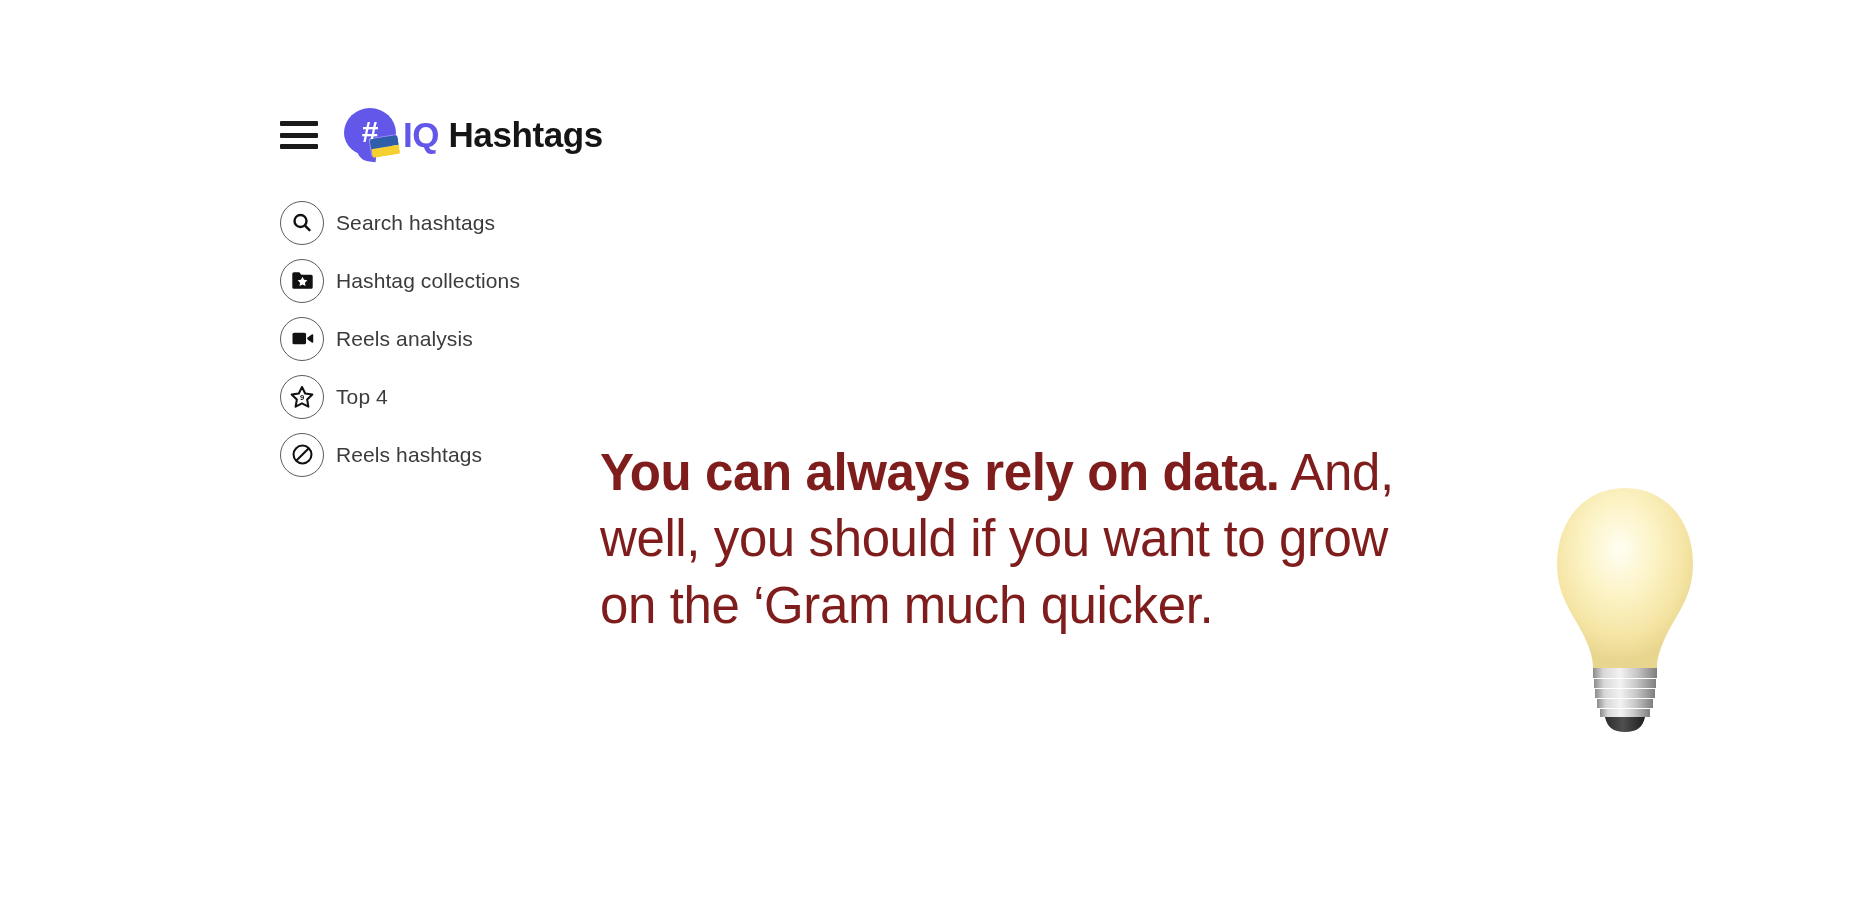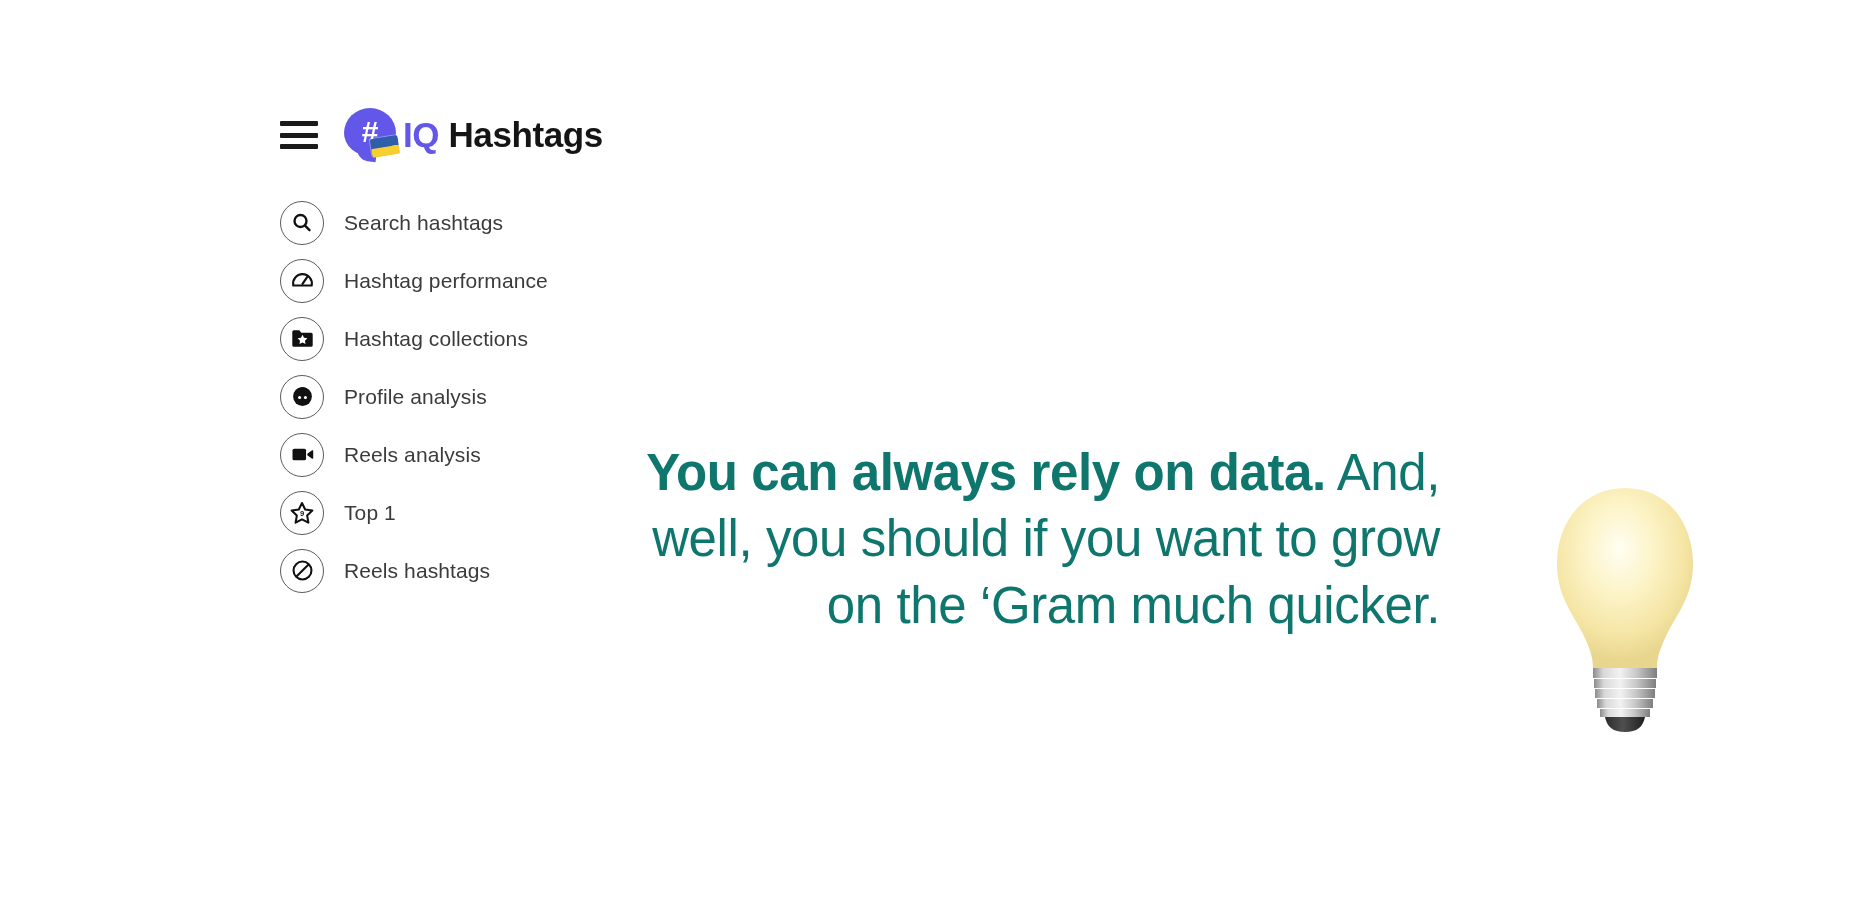--- a/index.html
+++ b/index.html
@@ -117,21 +117,21 @@
   
   #nav {
     margin-top: 36px;
     display: flex;
     flex-direction: column;
   }
   .nav-item {
     position: relative;
     display: flex;
     align-items: center;
-    gap: 20px;
+    gap: 12px;
     height: 45px;
     margin-bottom: 13px;
     cursor: pointer;
   }
   .nav-icon {
     flex: none;
     width: 44px;
     height: 44px;
     border-radius: 50%;
     border: 1.6px solid #5c5c5c;
@@ -168,22 +168,21 @@
     pointer-events: none;
   }
   .chevrons svg { display: block; }
 
   
   #message {
     position: absolute;
     left: 600px;
     top: 440px;
     width: 840px;
-    text-align: right;
-    color: #0f766e;
+    color: #7f1d1d;
     font-size: 51px;
     line-height: 1.30;
     letter-spacing: -0.4px;
   }
   #message .lead { font-weight: bold; }
 
   
   #bulb {
     position: absolute;
     left: 1545px;
@@ -225,73 +224,52 @@
     <div class="nav-item">
       <div class="nav-icon">
         <svg width="24" height="24" viewBox="0 0 24 24" fill="none" stroke="#111" stroke-width="2.4" stroke-linecap="round">
           <circle cx="10.5" cy="10" r="6"></circle>
             <line x1="15" y1="14.6" x2="19.5" y2="19.2"></line>
         </svg>
       </div>
       <span class="nav-label">Search hashtags</span>
     </div>
 
-    <div class="nav-item">
-      <div class="nav-icon">
-        <svg width="25" height="25" viewBox="0 0 24 24" fill="none" stroke="#111" stroke-width="2.1" stroke-linecap="round" stroke-linejoin="round">
-          <path d="M3.2 16.8a9 9 0 1 1 17.6 0z"></path>
-          <line x1="12" y1="15.2" x2="16.6" y2="8.6"></line>
-        </svg>
-      </div>
-      <span class="nav-label">Hashtag performance</span>
-    </div>
 
     <div class="nav-item">
       <div class="nav-icon">
         <svg width="25" height="25" viewBox="0 0 24 24">
           <path d="M2.2 5.6a1.6 1.6 0 0 1 1.6-1.6h5.1l2 2.4h9.3a1.6 1.6 0 0 1 1.6 1.6v10.4a1.6 1.6 0 0 1-1.6 1.6H3.8a1.6 1.6 0 0 1-1.6-1.6z" fill="#111"></path>
           <path d="M12 8.4l1.45 2.95 3.25.47-2.35 2.29.55 3.24L12 15.82l-2.9 1.53.55-3.24-2.35-2.29 3.25-.47z" fill="#fff"></path>
         </svg>
       </div>
       <span class="nav-label">Hashtag collections</span>
     </div>
 
-    <div class="nav-item">
-      <div class="nav-icon">
-        <svg width="25" height="25" viewBox="0 0 24 24">
-          <circle cx="12" cy="12" r="9" fill="#111"></circle>
-          <path d="M12 3.2c-4 0-6.6 2-6.9 5.1 1.5.6 3.2-.6 4-1.7 1.1 1.7 4.6 2.6 9.4 1.9C18 4.9 15.6 3.2 12 3.2z" fill="#111"></path>
-          <circle cx="9.2" cy="13" r="1.5" fill="#fff"></circle>
-          <circle cx="14.8" cy="13" r="1.5" fill="#fff"></circle>
-          <path d="M12 3.6c-3.6 0-6.2 1.9-6.5 4.9 1.4.5 3-.6 3.7-1.6 1 1.6 4.3 2.4 8.8 1.8C17.6 5.2 15.4 3.6 12 3.6z" fill="#111"></path>
-        </svg>
-      </div>
-      <span class="nav-label">Profile analysis</span>
-    </div>
 
     <div class="nav-item">
       <div class="nav-icon">
         <svg width="25" height="25" viewBox="0 0 24 24">
           <rect x="2.4" y="6.4" width="13" height="11.2" rx="1.6" fill="#111"></rect>
           <path d="M16.6 11.2l4.6-3.2c.5-.35 1.1 0 1.1.6v6.8c0 .6-.6.95-1.1.6l-4.6-3.2z" fill="#111"></path>
         </svg>
       </div>
       <span class="nav-label">Reels analysis</span>
     </div>
 
 
 
     <div class="nav-item">
       <div class="nav-icon">
         <svg width="26" height="26" viewBox="0 0 24 24">
           <path d="M12 2.8l2.95 5.98 6.6.96-4.78 4.65 1.13 6.57L12 17.85l-5.9 3.11 1.13-6.57L2.45 9.74l6.6-.96z" fill="none" stroke="#111" stroke-width="1.9" stroke-linejoin="round"></path>
           <text x="12" y="14.4" text-anchor="middle" font-family="Liberation Sans, sans-serif" font-size="7" font-weight="bold" fill="#111">9</text>
         </svg>
       </div>
-      <span class="nav-label">Top 1</span>
+      <span class="nav-label">Top 4</span>
     </div>
 
     <div class="nav-item">
       <div class="nav-icon">
         <svg width="25" height="25" viewBox="0 0 24 24" fill="none" stroke="#111" stroke-width="2">
           <circle cx="12" cy="12" r="8.6"></circle>
           <line x1="6.2" y1="17.8" x2="17.8" y2="6.2"></line>
         </svg>
       </div>
       <span class="nav-label">Reels hashtags</span>

